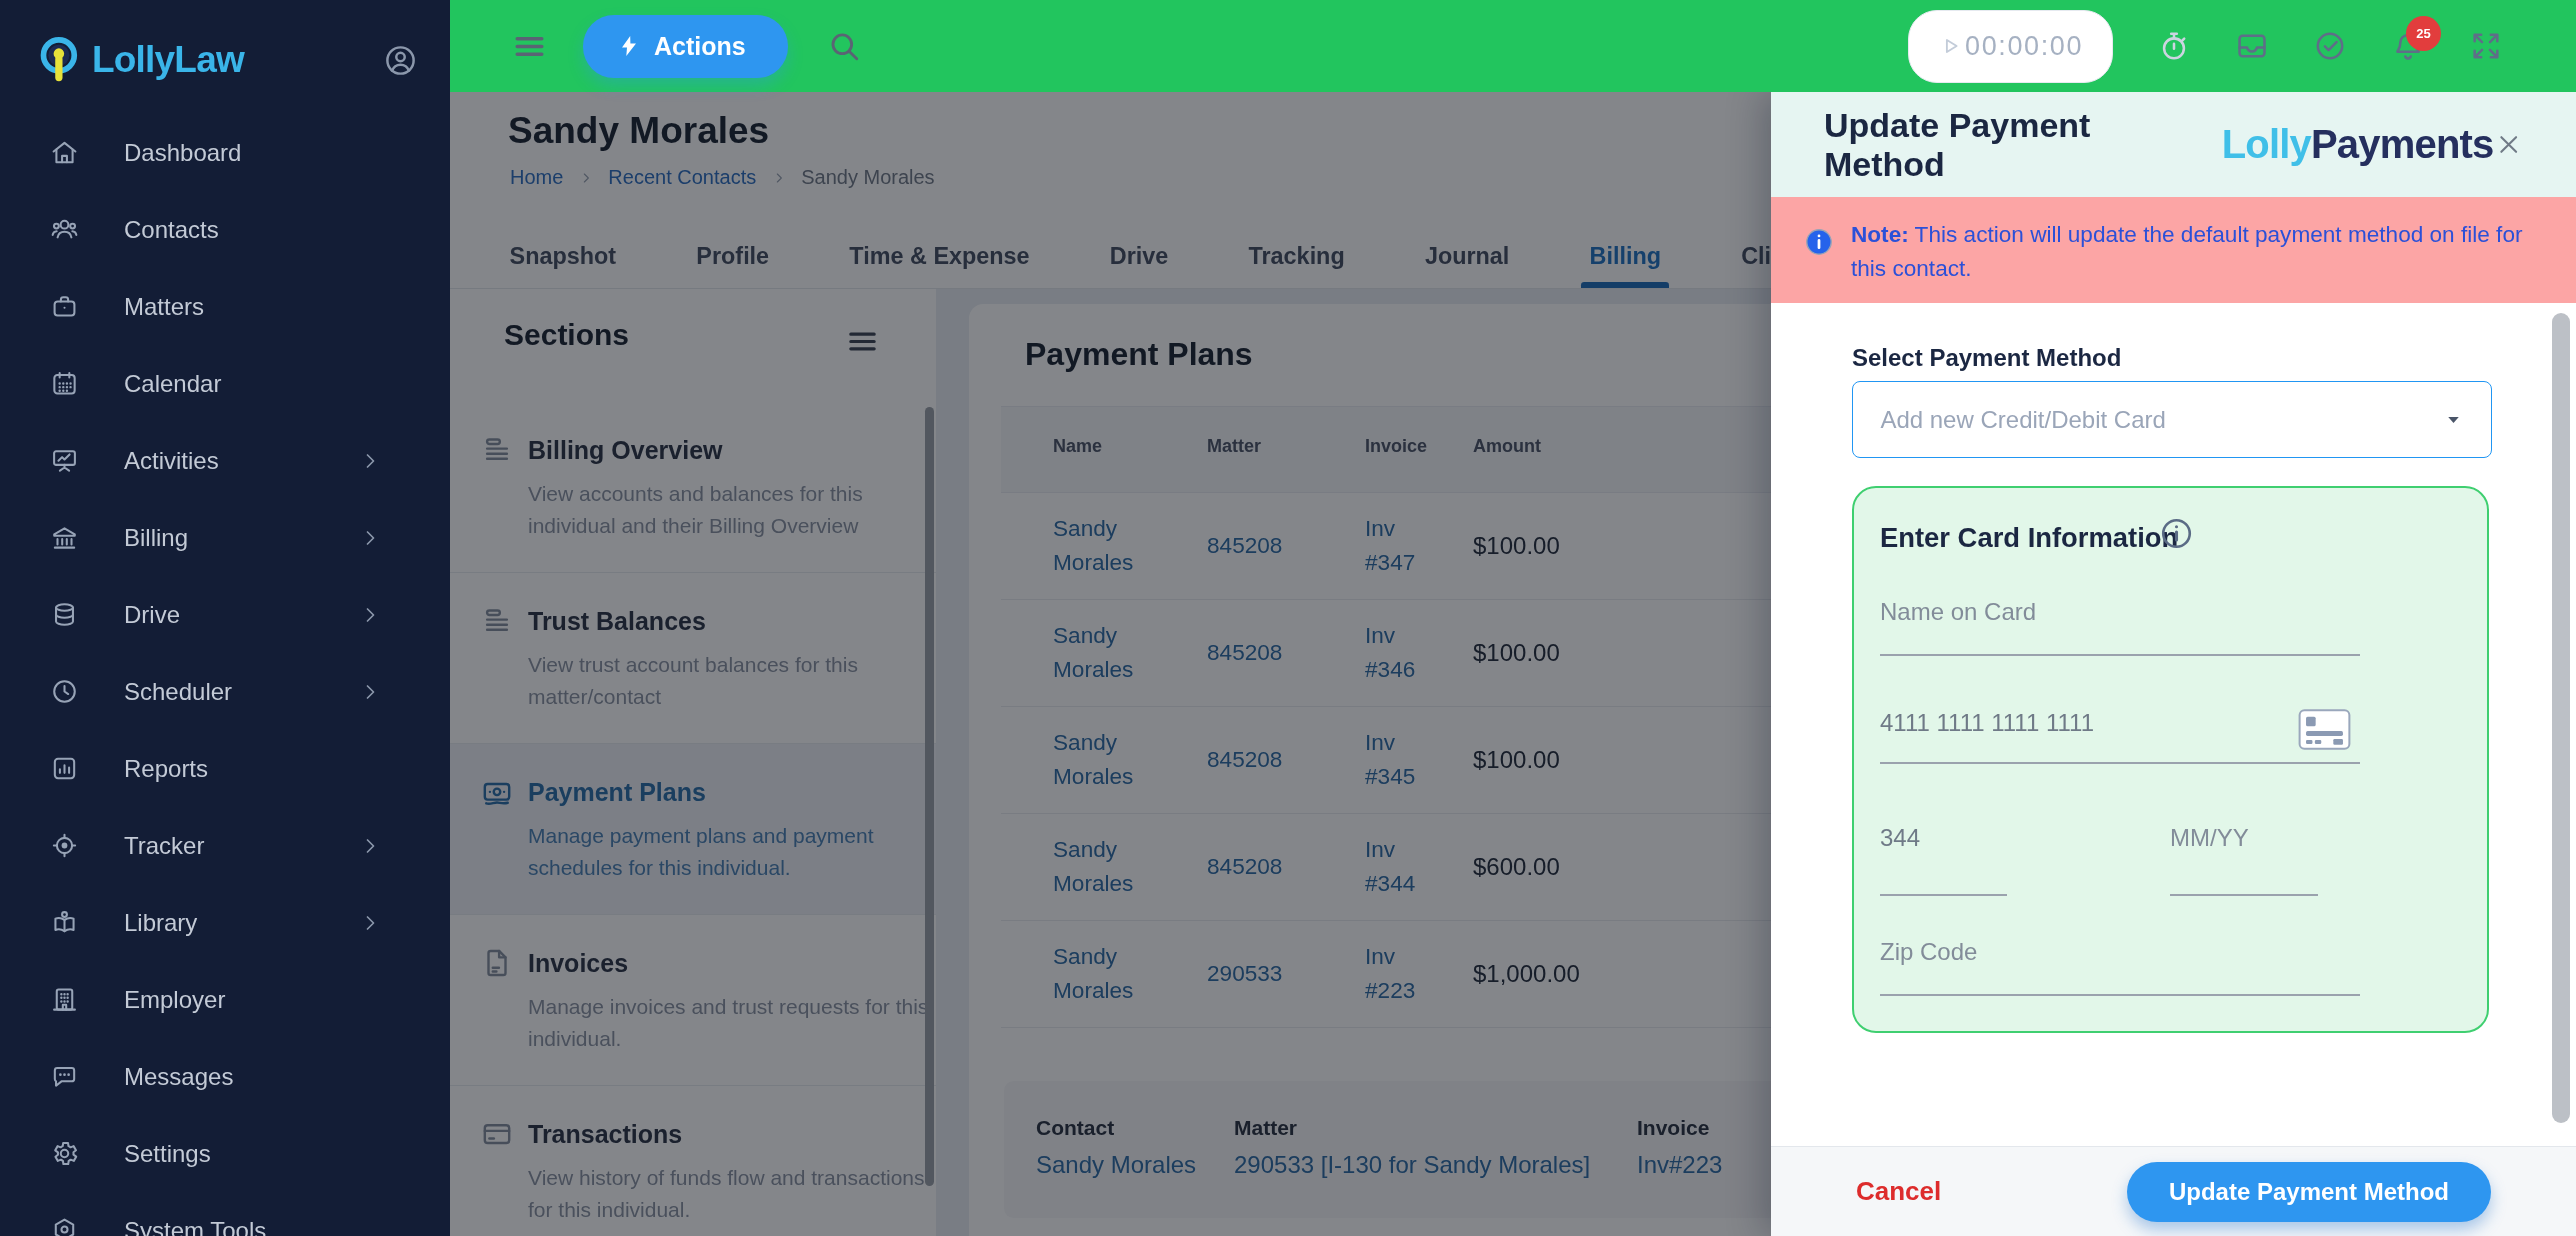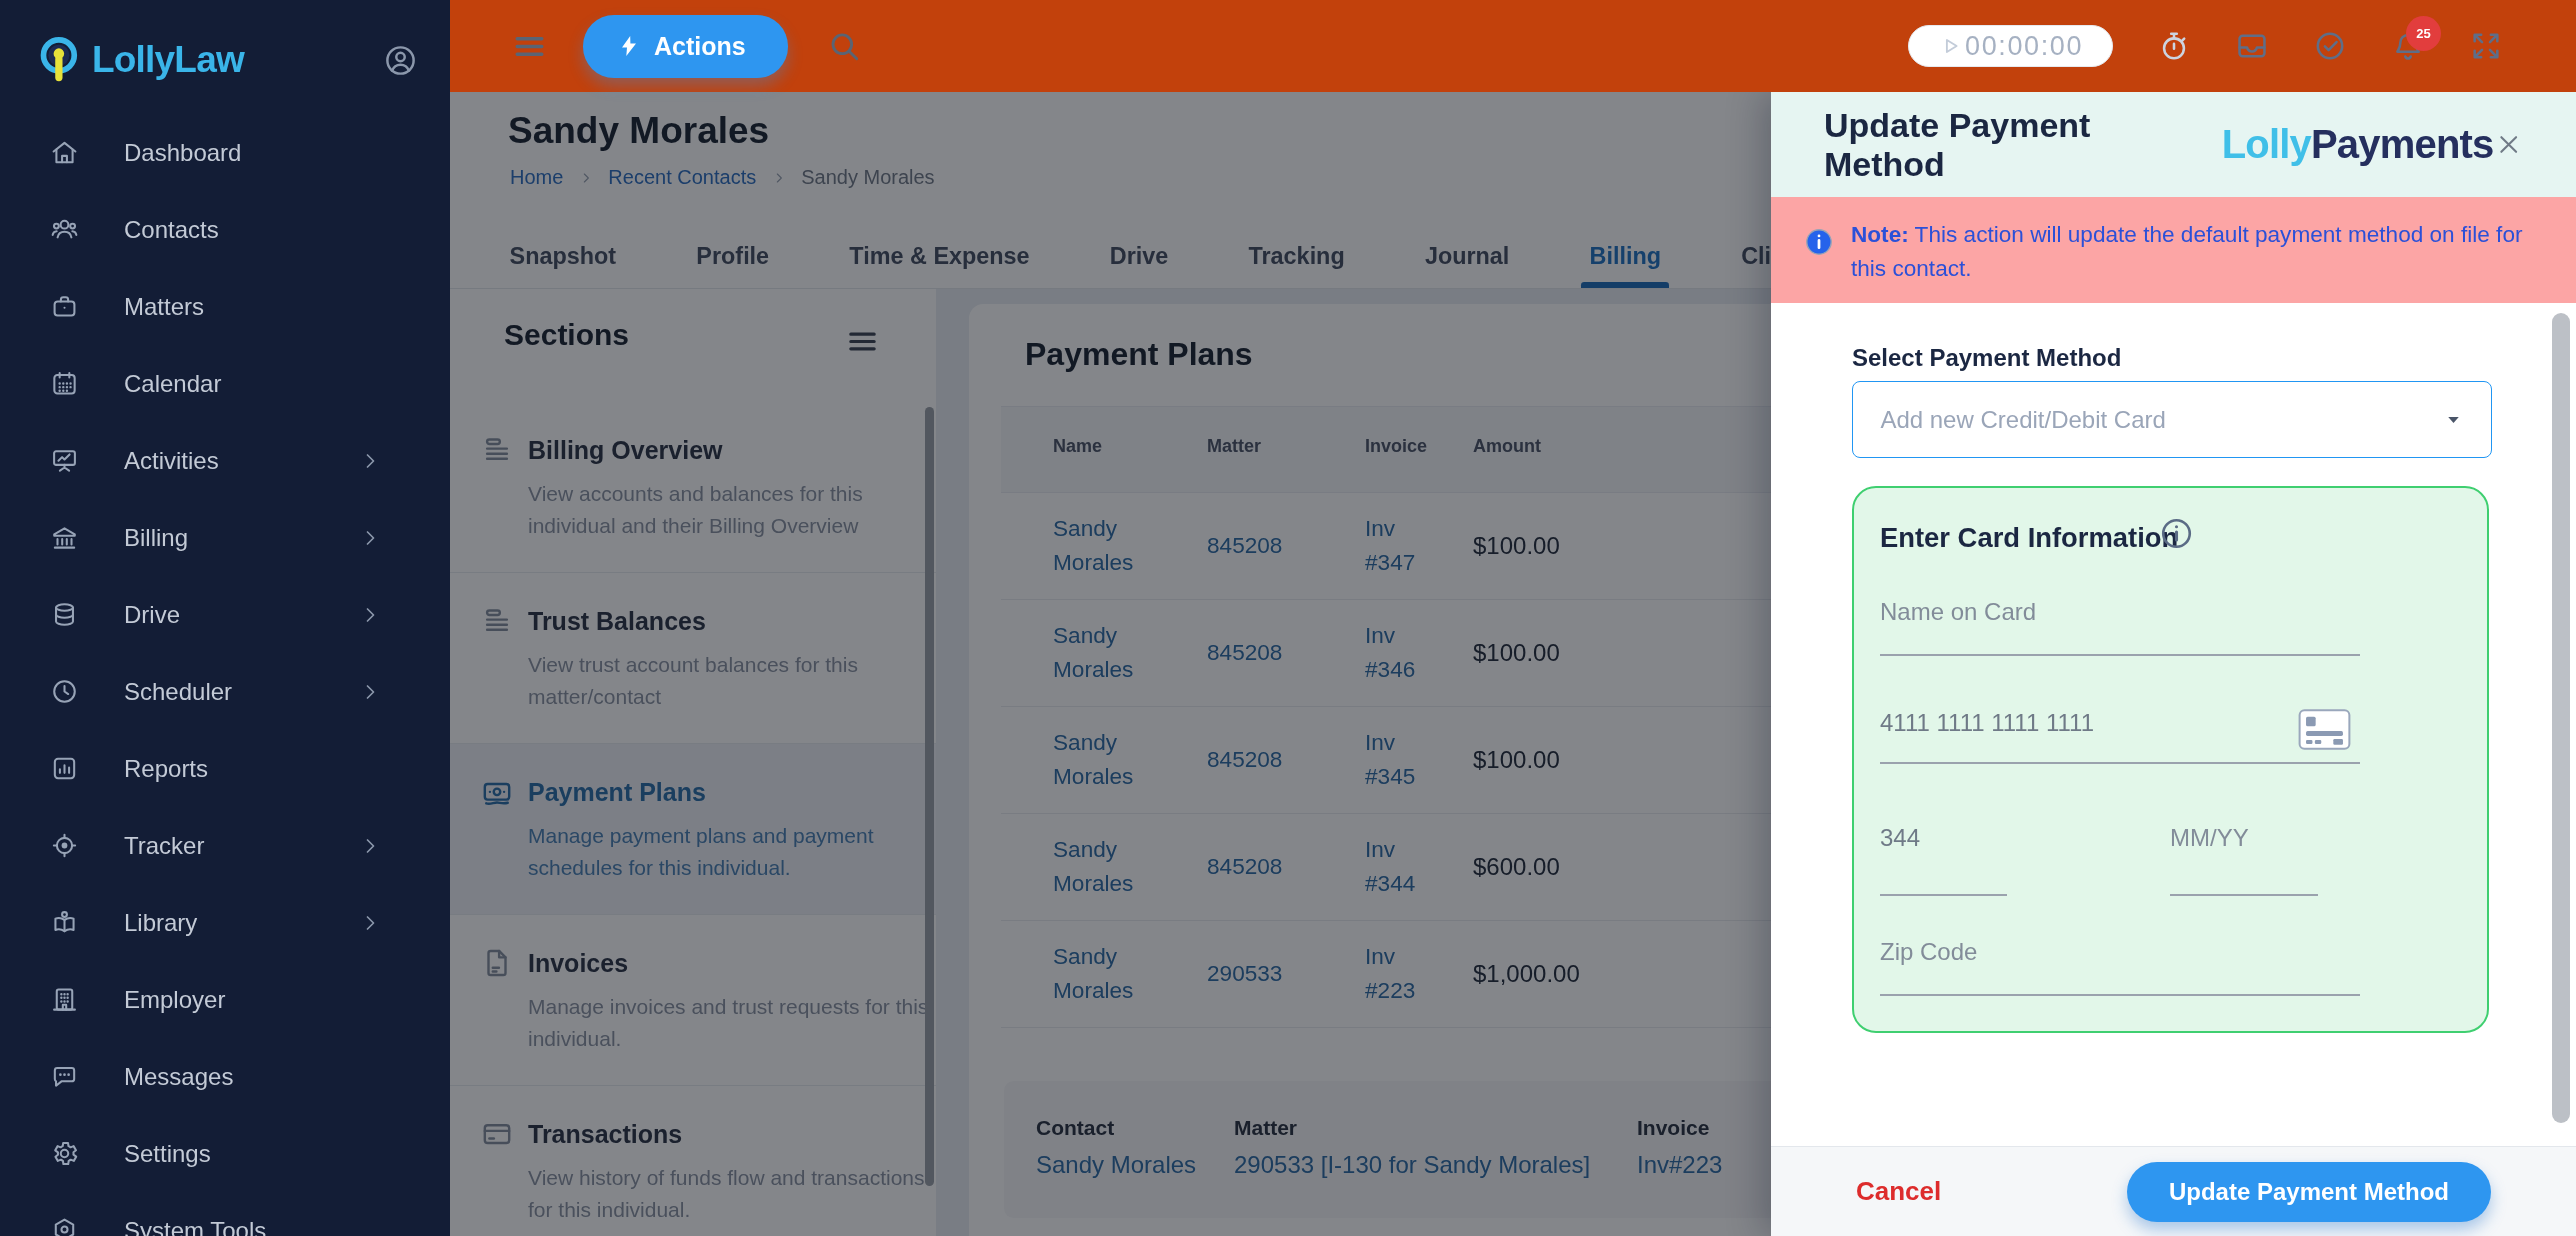--- a/index.html
+++ b/index.html
@@ -22,35 +22,35 @@
   .user-ico { width:35px; height:35px; color:#8b97ab; }
   .nav { position:absolute; top:114px; left:0; right:0; }
   .nav-item { height:77px; display:flex; align-items:center; padding:0 39px 0 50px;
               cursor:pointer;gap:16px; }
   .nav-item .ico { width:29px; height:29px; margin-right:29px; }
   .nav-item .lbl { flex:1; font-size:24px; font-weight:500; color:#c3cad6; }
   .nav-item .chev { width:24px; height:24px; color:#8b97ab; }
 
   
   .topbar { position:absolute; left:450px; top:0; width:2126px; height:92px;
-            background:#c2410c; z-index:30; display:flex; align-items:center; }
+            background:#22c55e; z-index:30; display:flex; align-items:center; }
   .burger { width:37px; height:37px; margin-left:61px; color:#5a6474; cursor:pointer; }
   .burger svg { stroke-width:2.2; }
   .actions-btn { margin-left:35px; height:63px; padding:0 42px 0 34px; border:none;
                  border-radius:31px; background:#2e96f0; color:#fff; display:flex;
                  align-items:center; gap:13px; font-size:25px; font-weight:600;
                  font-family:inherit; cursor:pointer;
                  box-shadow:0 8px 14.5px rgba(46,150,240,.32); }
   .actions-btn .bolt { width:24px; height:24px; }
   .actions-btn .bolt svg { fill:#fff; stroke:none; }
   .search-ico { width:34px; height:34px; margin-left:39px; color:#5a6474; cursor:pointer; }
   .search-ico svg { stroke-width:2; }
   .tb-right { margin-left:auto; display:flex; align-items:center; gap:44px;
               padding-right:73px; }
-  .timer-pill { height:42px; border:1.6px solid #e6eaf0; border-radius:29px;
+  .timer-pill { height:73px; border:1.6px solid #e6eaf0; border-radius:29px;
                 display:flex; align-items:center; padding:4px 29px; gap:1px;
                 cursor:pointer; background:#fff; }
   .timer-pill .ico { width:26px; height:26px; color:#c3ccd9; }
   .timer-txt { font-size:27px; color:#a6b1c2; letter-spacing:1.6px; }
   .tb-ico { width:34px; height:34px; color:#5f6e88; cursor:pointer; position:relative; }
   .tb-ico svg { stroke-width:1.8; }
   .tb-ico.dim { color:#ccd4e0; }
   .badge { position:absolute; top:-13px; right:-16px; min-width:35px; height:35px;
            border-radius:18px; background:#e23d3d; color:#fff; font-size:13px;
            font-weight:700; display:flex; align-items:center; justify-content:center; }

